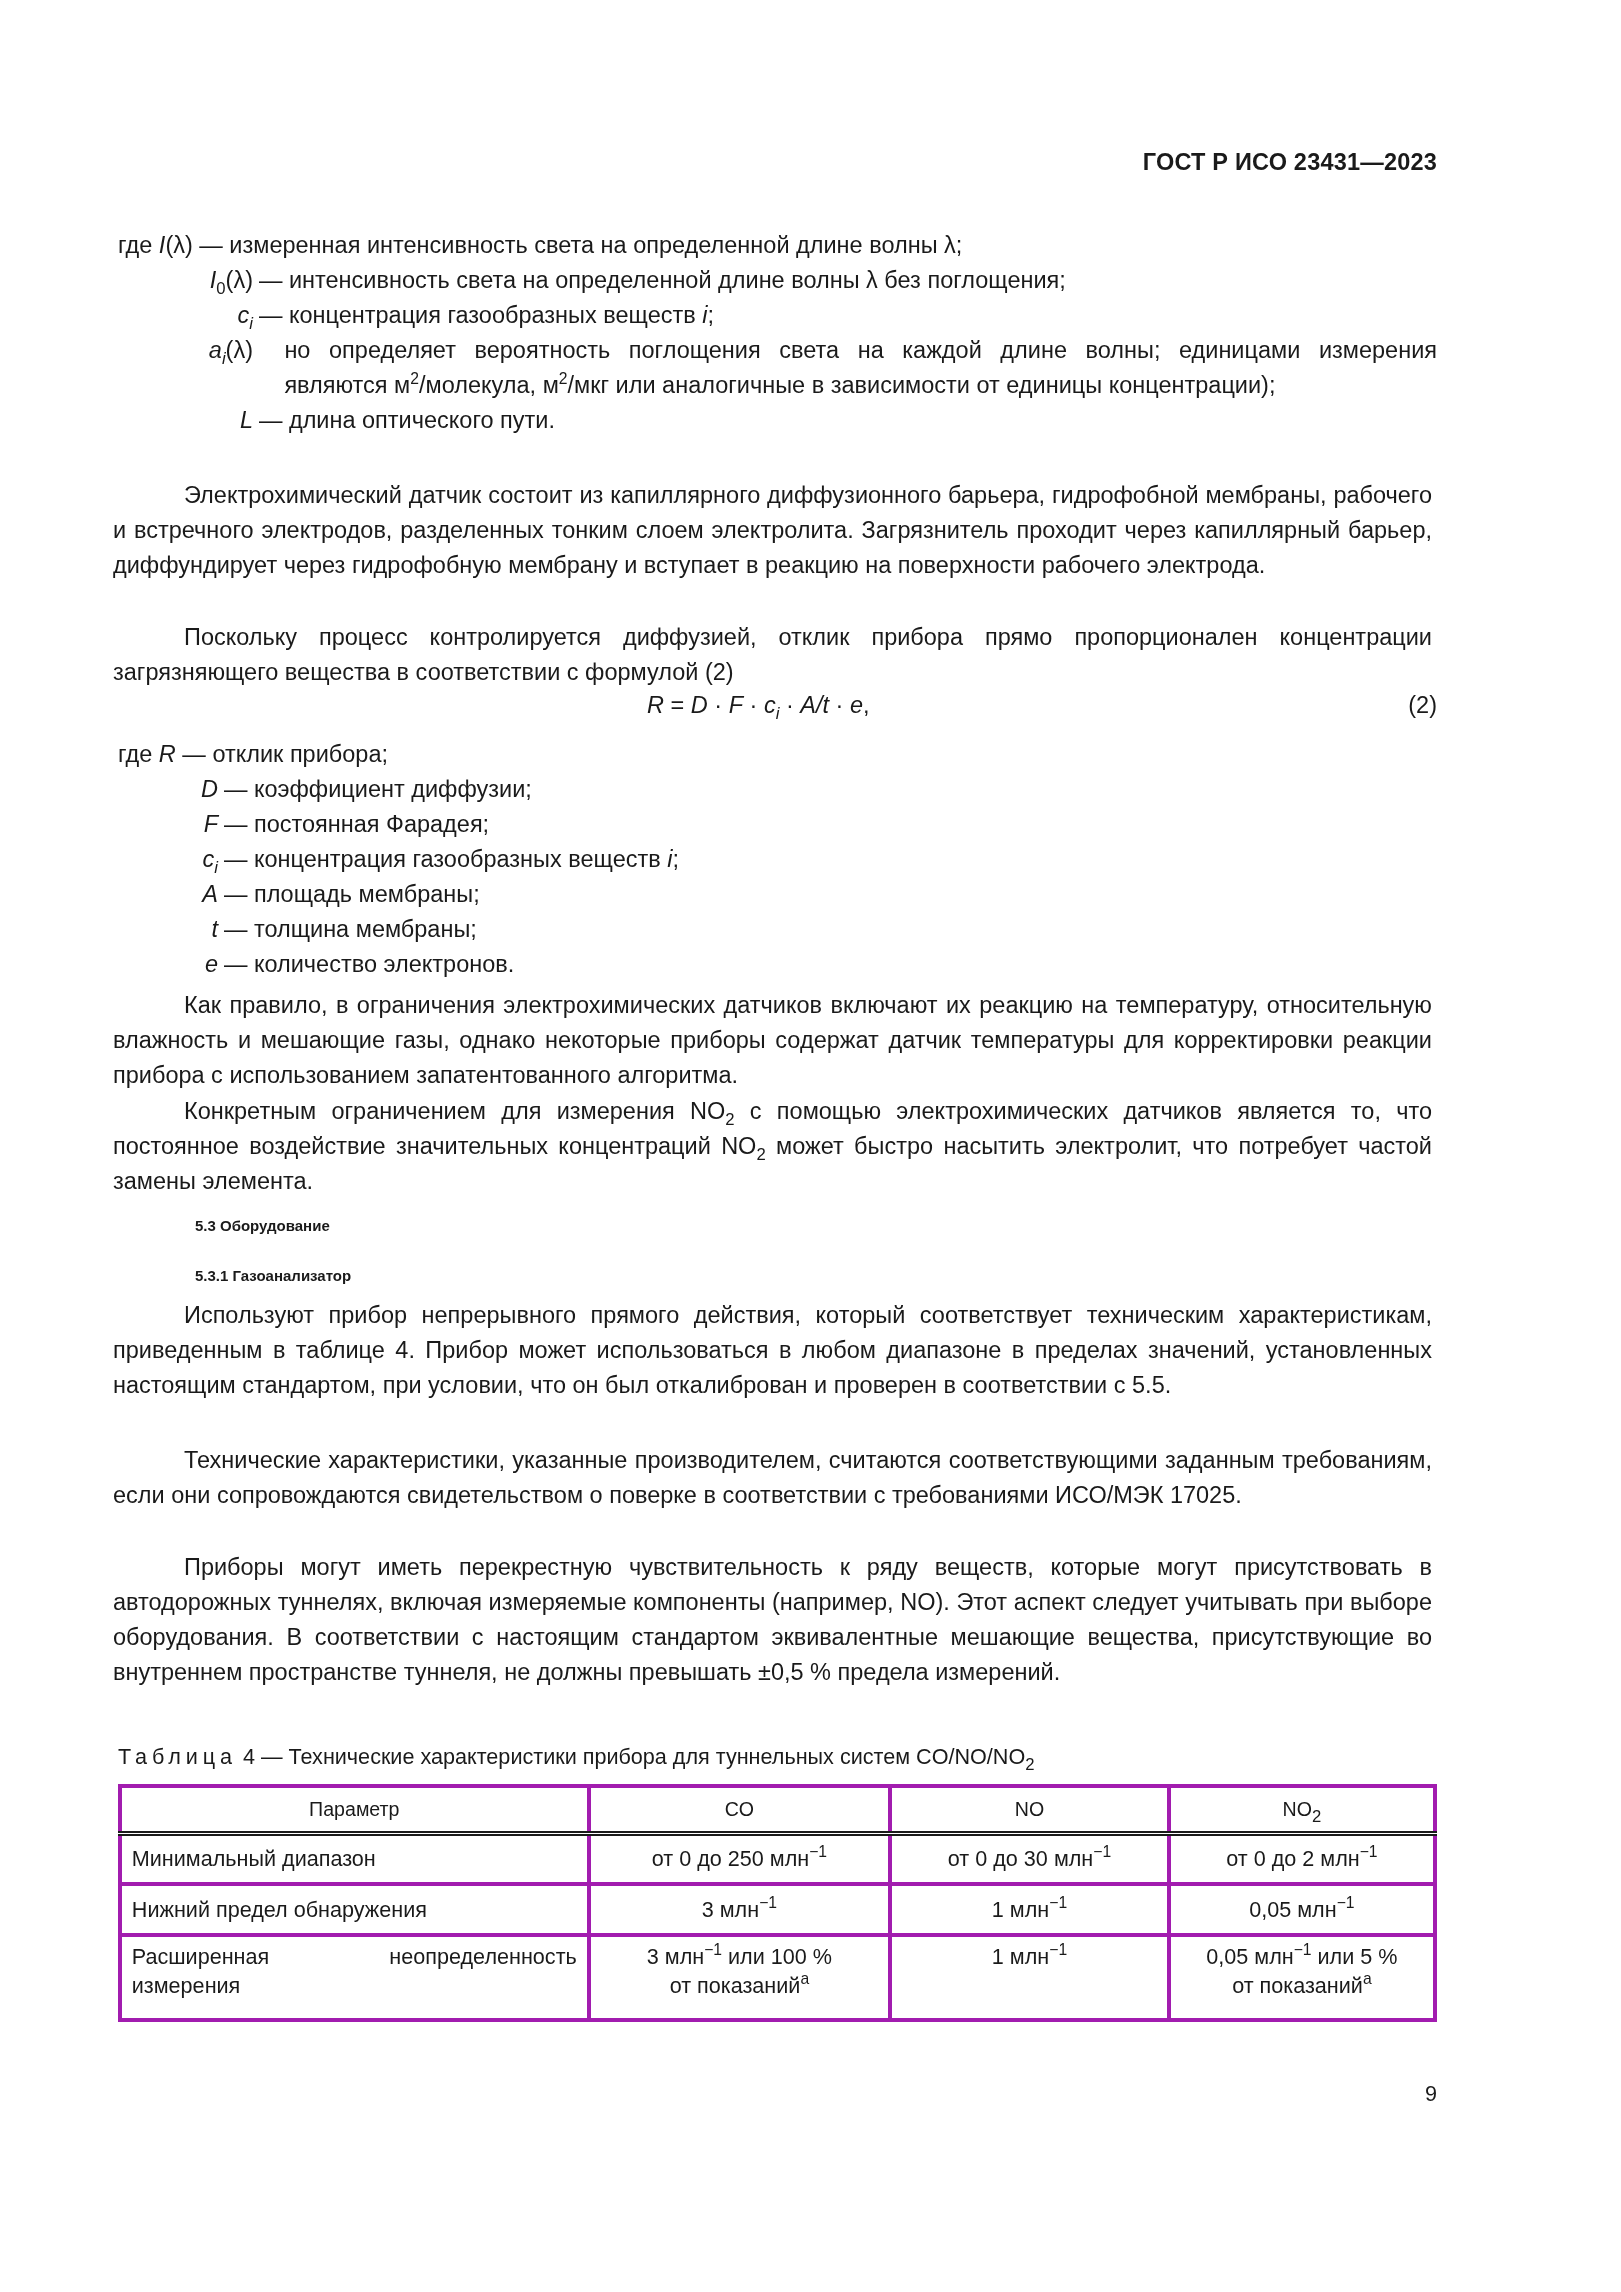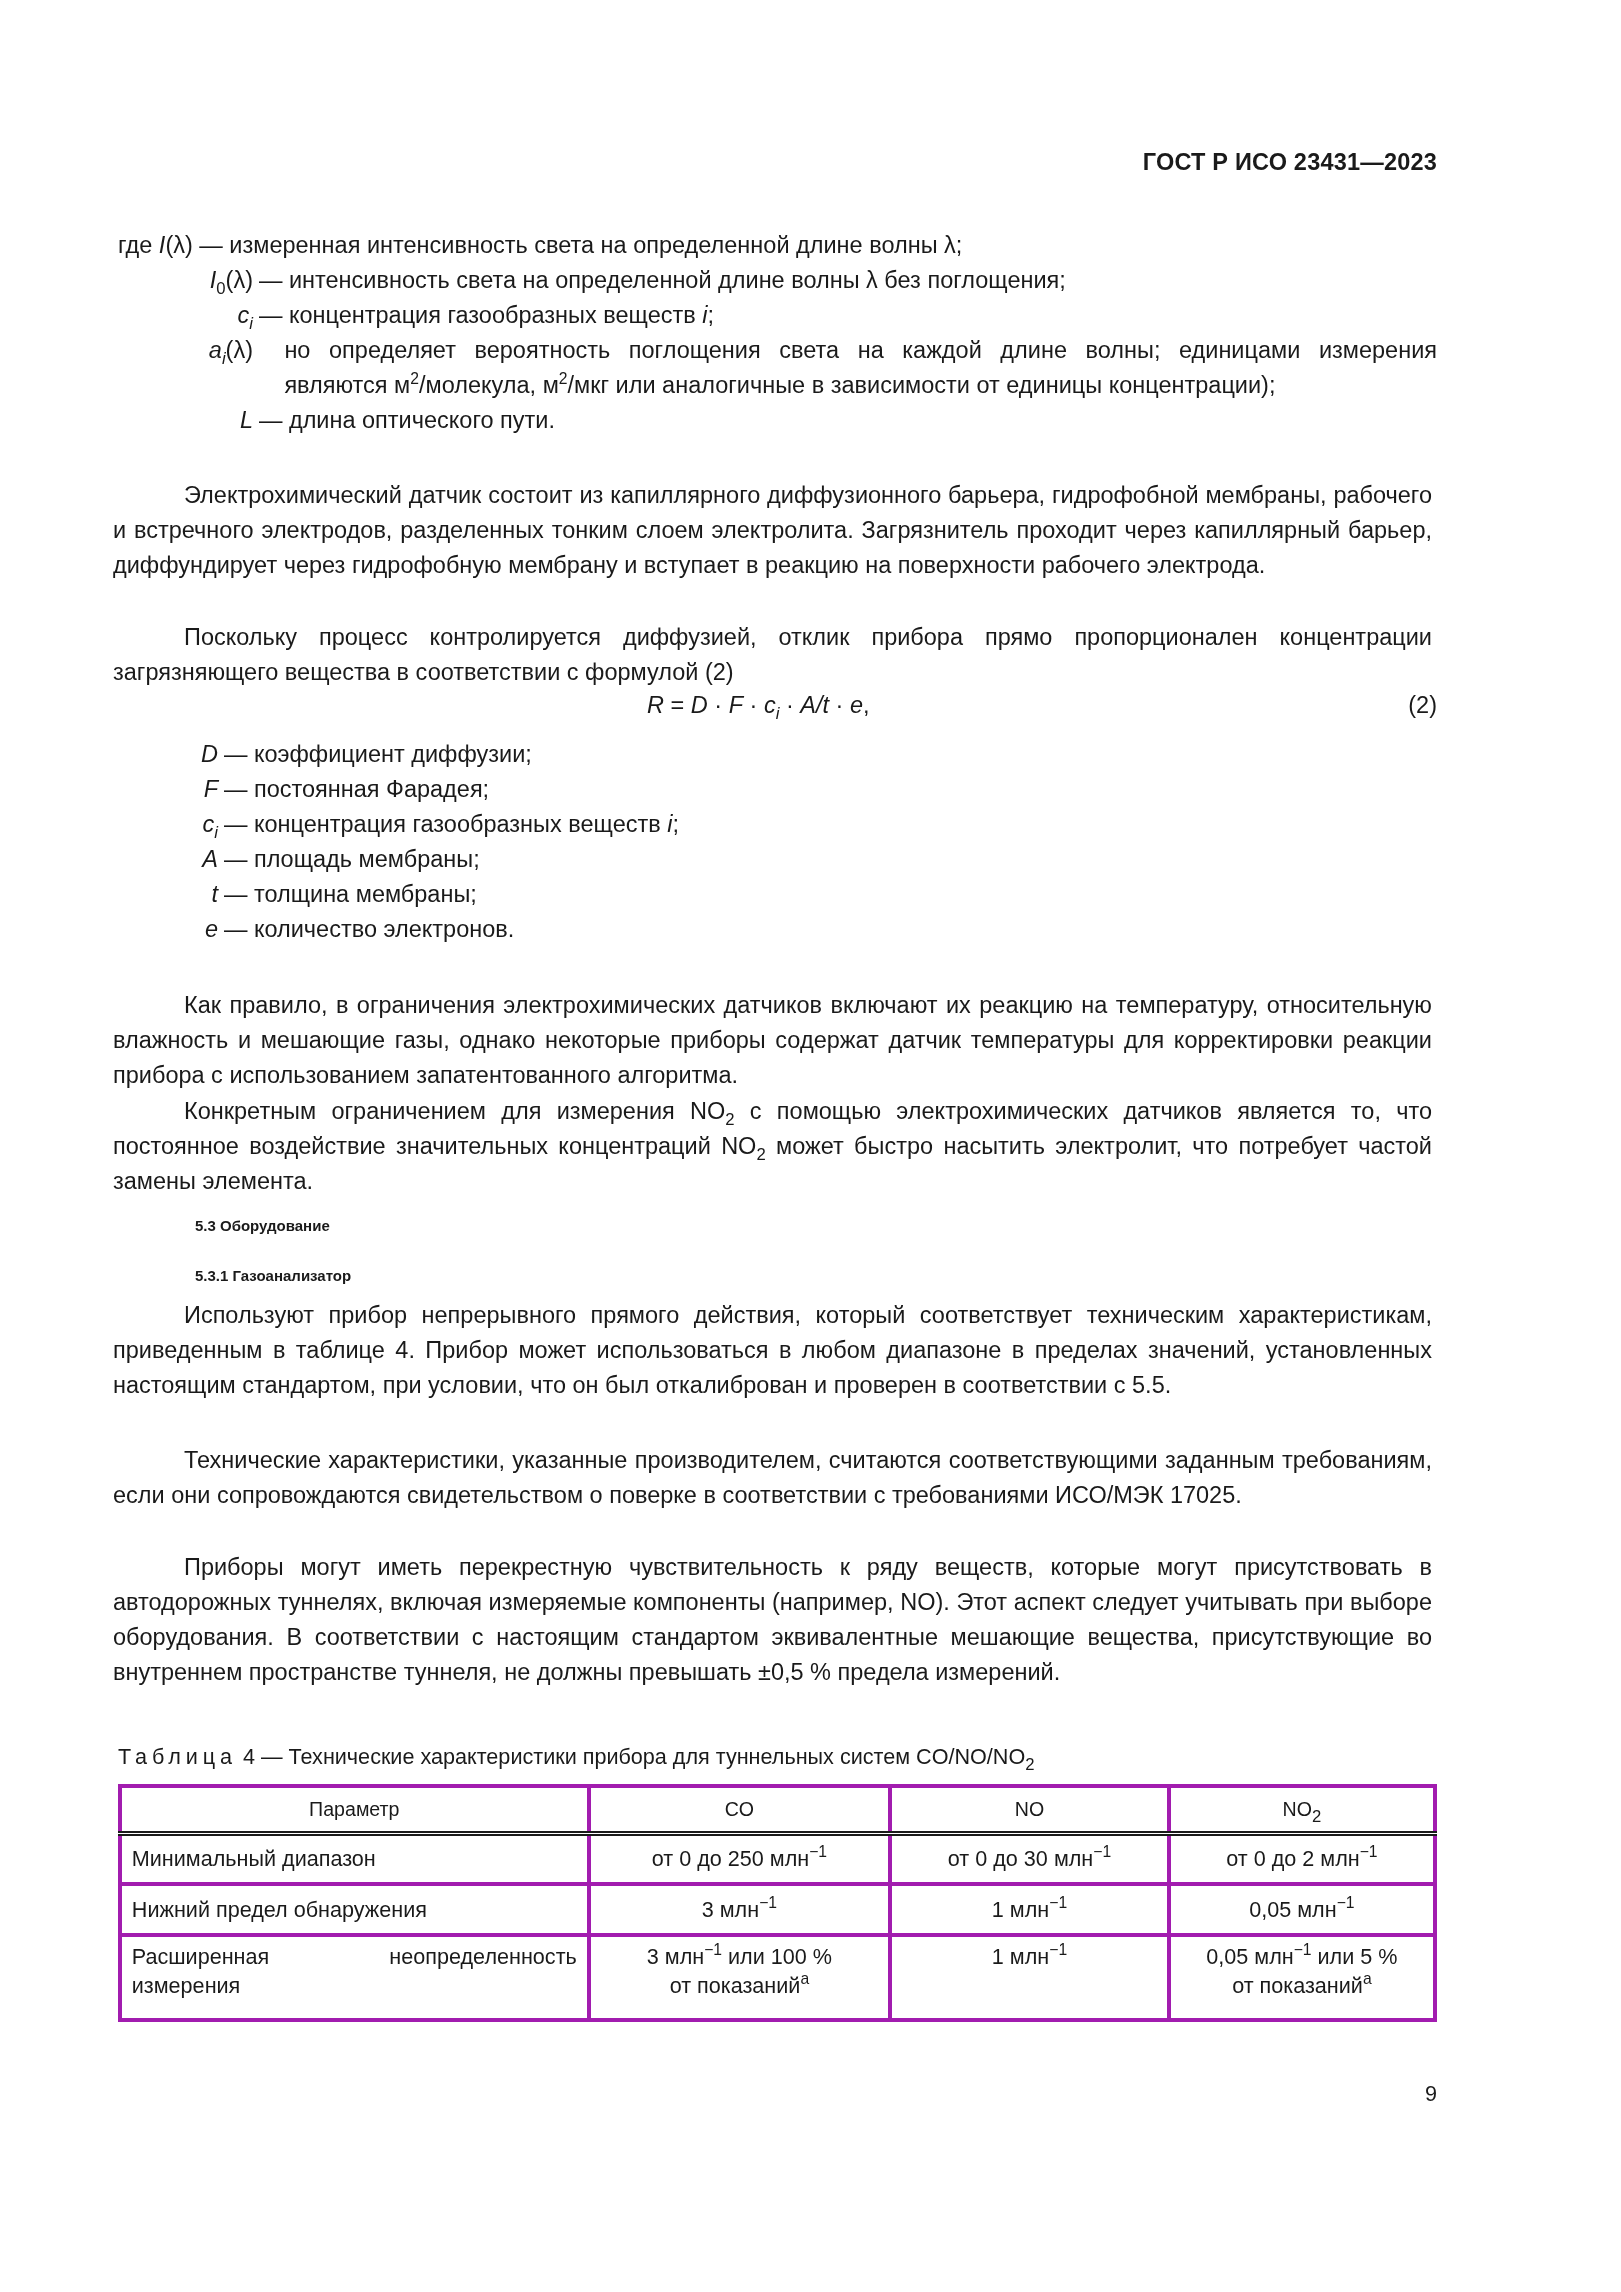--- a/index.html
+++ b/index.html
@@ -106,20 +106,23 @@
 
 <p class="para" style="top:616px;">Поскольку процесс контролируется диффузией, отклик прибора прямо пропорционален концентрации загрязняющего вещества в соответствии с формулой (2)</p>
 
 <div class="formula" style="top:688px;">
   <span class="expr"><span>R</span><span class="n"> = </span><span>D</span><span class="n"> · </span><span>F</span><span class="n"> · </span><span>c</span><sub>i</sub><span class="n"> · </span><span>A/t</span><span class="n"> · </span><span>e</span><span class="n">,</span></span>
   <span class="num">(2)</span>
 </div>
 
 <div class="defs" style="top:737px;">
   <div class="def-row">
+    <span class="def-body"><span>где</span> <span class="i">R</span> <span>— отклик прибора;</span></span>
+  </div>
+  <div class="def-row">
     <span class="def-sym" style="width:100px;"><span class="i">D</span></span>
     <span class="def-body" style="padding-left:5.9px;">— коэффициент диффузии;</span>
   </div>
   <div class="def-row">
     <span class="def-sym" style="width:100px;"><span class="i">F</span></span>
     <span class="def-body" style="padding-left:5.9px;">— постоянная Фарадея;</span>
   </div>
   <div class="def-row">
     <span class="def-sym" style="width:100px;"><span class="i">c</span><sub class="i">i</sub></span>
     <span class="def-body" style="padding-left:5.9px;"><span>— концентрация газообразных веществ </span><span class="i">i</span><span>;</span></span>

